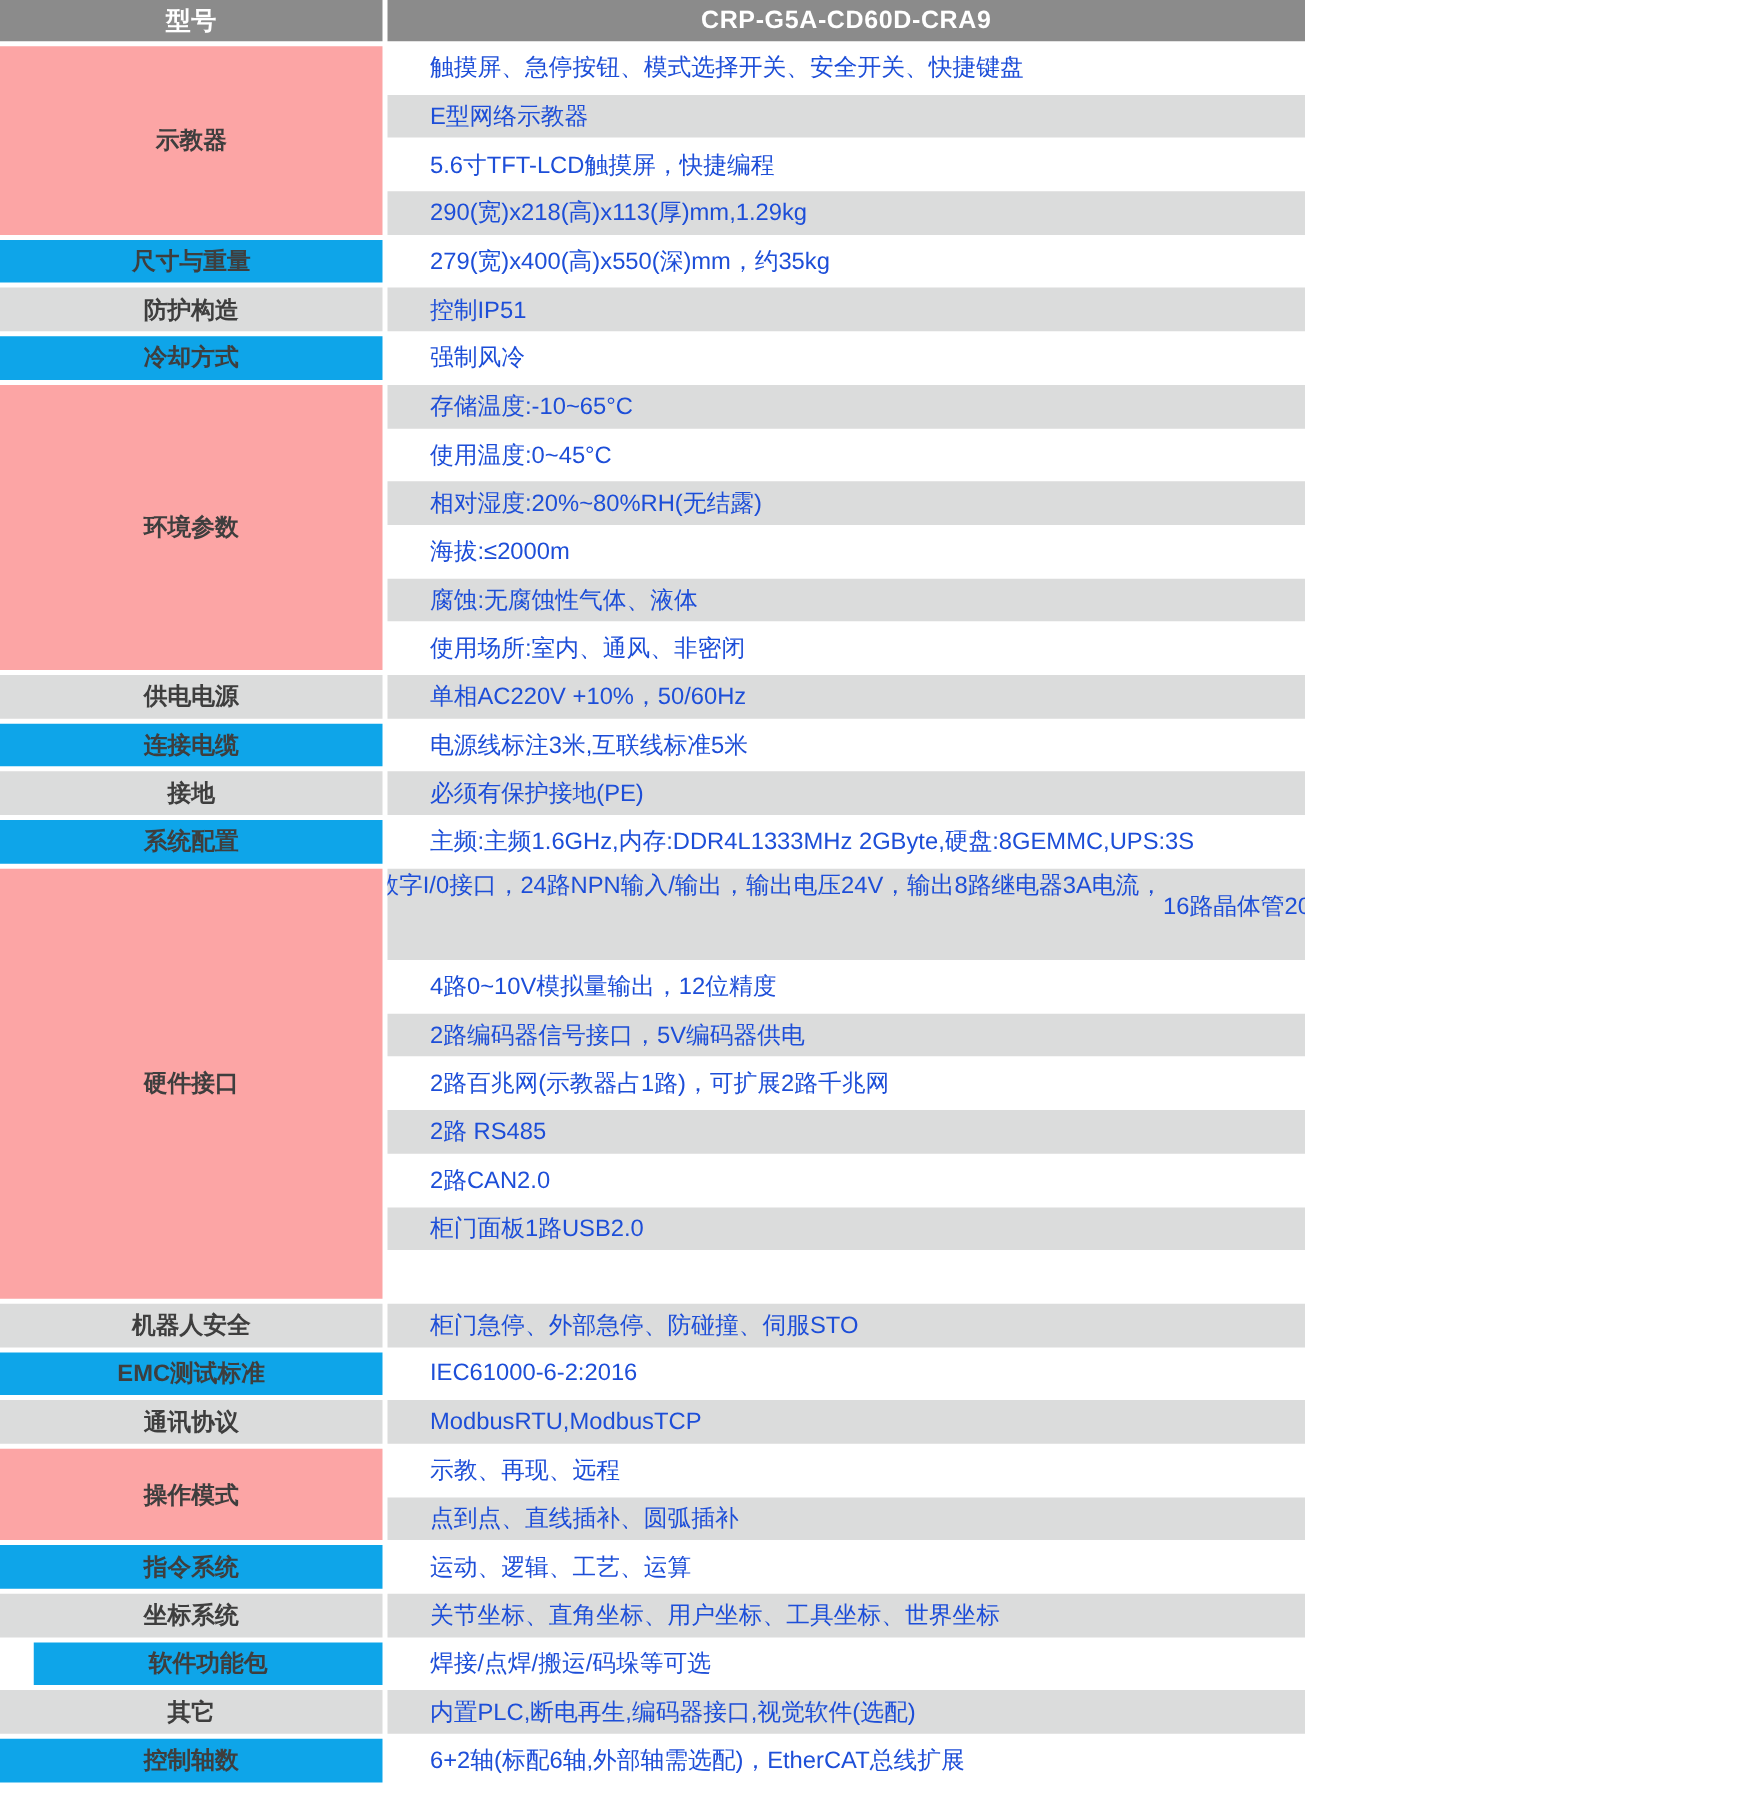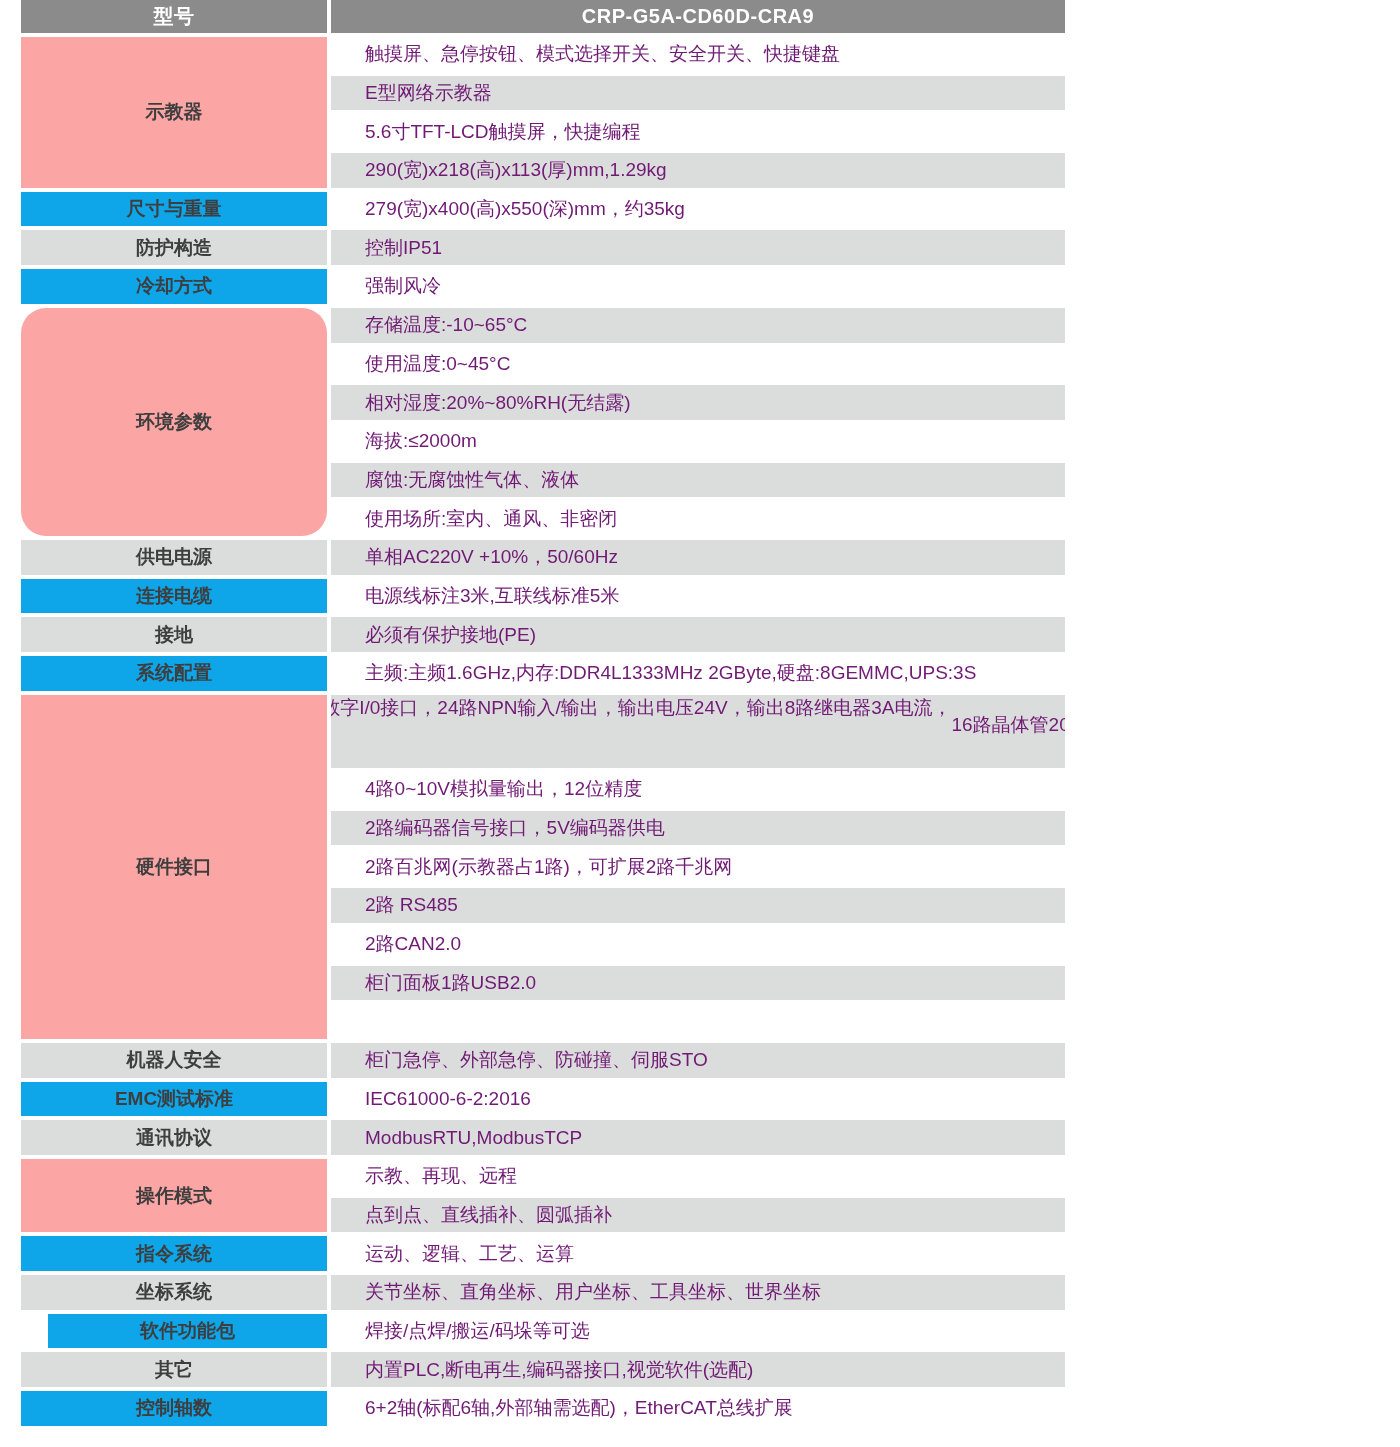--- a/index.html
+++ b/index.html
@@ -10,21 +10,21 @@
   .page { width:1400px; height:1447px; background:#ffffff; position:relative; }
   .spec-table {
     position:absolute; top:0; left:0; width:1044px;
     display:grid;
     grid-template-columns:306px 734px;
     column-gap:4px; row-gap:4px;
     background:#ffffff;
   }
   .cell {
     display:flex; align-items:center;
-    font-size:19px; color:#701a75;
+    font-size:19px; color:#1d4ed8;
     overflow:hidden; white-space:nowrap;
   }
   .c1 { justify-content:center; font-weight:bold; color:#3e3e3e; }
   .c2 { padding-left:34px; }
   .header {
     background:#8b8b8b; color:#ffffff; font-weight:bold;
     font-size:20px; letter-spacing:0.5px;
     justify-content:center; padding-left:0;
   }
   .bg-gray  { background:#dbdcdc; }
@@ -34,21 +34,21 @@
   .lbl-white { background:#0ea5e9; }
   .tall {
     align-items:flex-start; justify-content:center;
   }
   .tall > div + div { margin-top:17px; }
 </style>
 </head>
 <body>
 
 <div class="page">
-  <div class="spec-table" id="spec-table" style="grid-template-rows: 33px 34.7px 34.7px 34.7px 34.7px 34.7px 34.7px 34.7px 34.7px 34.7px 34.7px 34.7px 34.7px 34.7px 34.7px 34.7px 34.7px 34.7px 73.4px 34.7px 34.7px 34.7px 34.7px 34.7px 34.7px 34.7px 34.7px 34.7px 34.7px 34.7px 34.7px 34.7px 34.7px 34.7px 34.7px 34.7px; padding-left: 21px;">
+  <div class="spec-table" id="spec-table" style="grid-template-rows: 33px 34.7px 34.7px 34.7px 34.7px 34.7px 34.7px 34.7px 34.7px 34.7px 34.7px 34.7px 34.7px 34.7px 34.7px 34.7px 34.7px 34.7px 73.4px 34.7px 34.7px 34.7px 34.7px 34.7px 34.7px 34.7px 34.7px 34.7px 34.7px 34.7px 34.7px 34.7px 34.7px 34.7px 34.7px 34.7px;">
     <div class="cell c1 header" style="grid-column:1; grid-row:1">型号</div>
     <div class="cell c2 header" style="grid-column:2; grid-row:1">CRP-G5A-CD60D-CRA9</div>
   <div class="cell c1 lbl-group" style="grid-area: 2 / 1 / span 4;">示教器</div>
       <div class="cell c2 bg-white" style="grid-area: 2 / 2;">
         <div>触摸屏、急停按钮、模式选择开关、安全开关、快捷键盘</div>
       </div>
       <div class="cell c2 bg-gray" style="grid-area: 3 / 2;">
         <div>E型网络示教器</div>
       </div>
       <div class="cell c2 bg-white" style="grid-area: 4 / 2;">
@@ -62,21 +62,21 @@
         <div>279(宽)x400(高)x550(深)mm，约35kg</div>
       </div>
       <div class="cell c1 lbl-gray" style="grid-area: 7 / 1 / span 1;">防护构造</div>
       <div class="cell c2 bg-gray" style="grid-area: 7 / 2;">
         <div>控制IP51</div>
       </div>
       <div class="cell c1 lbl-white" style="grid-area: 8 / 1 / span 1;">冷却方式</div>
       <div class="cell c2 bg-white" style="grid-area: 8 / 2;">
         <div>强制风冷</div>
       </div>
-      <div class="cell c1 lbl-group" style="grid-area: 9 / 1 / span 6; border-radius: 25px;">环境参数</div>
+      <div class="cell c1 lbl-group" style="grid-area: 9 / 1 / span 6;">环境参数</div>
       <div class="cell c2 bg-gray" style="grid-area: 9 / 2;">
         <div>存储温度:-10~65°C</div>
       </div>
       <div class="cell c2 bg-white" style="grid-area: 10 / 2;">
         <div>使用温度:0~45°C</div>
       </div>
       <div class="cell c2 bg-gray" style="grid-area: 11 / 2;">
         <div>相对湿度:20%~80%RH(无结露)</div>
       </div>
       <div class="cell c2 bg-white" style="grid-area: 12 / 2;">

